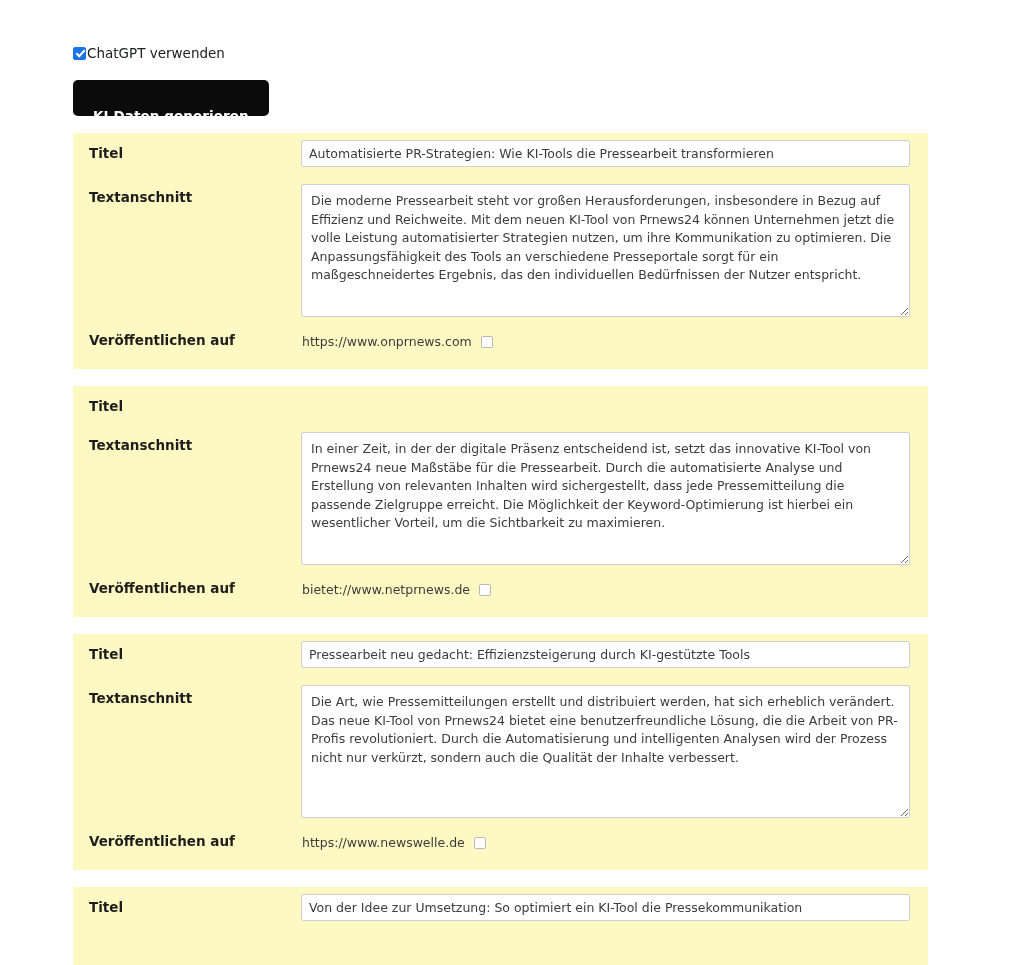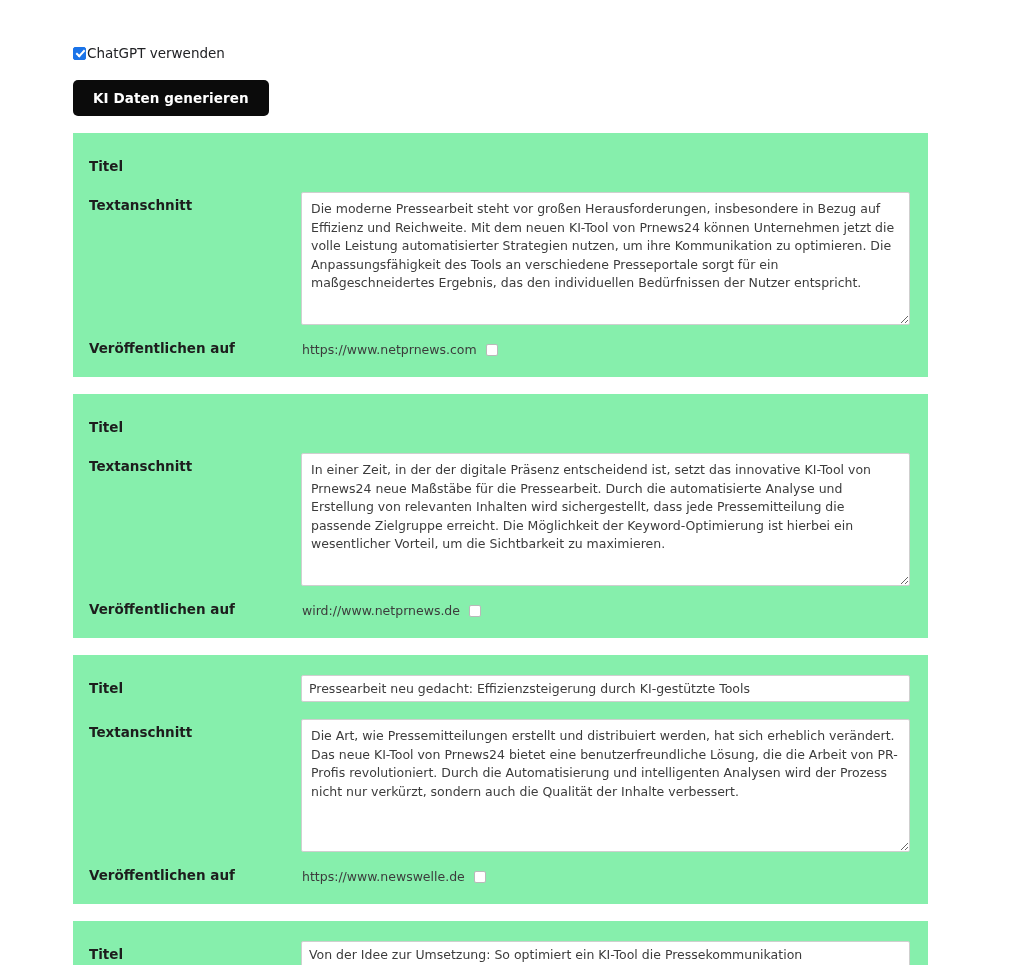--- a/index.html
+++ b/index.html
@@ -74,21 +74,21 @@
   .chatgpt-label {
     font-size: 13.5px;
     color: #202124;
     margin-left: 1px;
     white-space: nowrap;
   }
 
   .generate-btn {
     display: block;
     margin-top: 18px;
-    padding: 0 20px;
+    padding: 18px 20px;
     height: 36px;
     line-height: 36px;
     background: #0b0b0b;
     color: #ffffff;
     border: none;
     border-radius: 5px;
     font-family: "DejaVu Sans", "Liberation Sans", sans-serif;
     font-size: 13.5px;
     font-weight: bold;
     letter-spacing: 0.1px;
@@ -98,23 +98,23 @@
 
   
   .cards {
     position: absolute;
     left: 73px;
     top: 133px;
     width: 855px;
   }
 
   .card {
-    background: #86efac;
-    box-sizing: border-box;
-    padding: 20px 0 0 0;
+    background: #fef9c3;
+    box-sizing: border-box;
+    padding: 7px 0 0 0;
     margin-bottom: 17px;
     width: 855px;
   }
   .card.truncated {
     padding-bottom: 0;
     height: 93px;
     overflow: hidden;
   }
 
   .field-row {
@@ -219,50 +219,53 @@
       <span class="chatgpt-label">ChatGPT verwenden</span>
     </label>
     <button class="generate-btn">KI Daten generieren</button>
   </div>
 
   <div class="cards">
 
     <div class="card">
       <div class="field-row title-row">
         <div class="field-label">Titel</div>
+        <div class="field-control">
+          <input type="text" class="text-input" value="Automatisierte PR-Strategien: Wie KI-Tools die Pressearbeit transformieren" style="">
+        </div>
       </div>
       <div class="field-row text-row">
         <div class="field-label">Textanschnitt</div>
         <div class="field-control">
           <textarea class="text-area" style="">Die moderne Pressearbeit steht vor großen Herausforderungen, insbesondere in Bezug auf Effizienz und Reichweite. Mit dem neuen KI-Tool von Prnews24 können Unternehmen jetzt die volle Leistung automatisierter Strategien nutzen, um ihre Kommunikation zu optimieren. Die Anpassungsfähigkeit des Tools an verschiedene Presseportale sorgt für ein maßgeschneidertes Ergebnis, das den individuellen Bedürfnissen der Nutzer entspricht.</textarea>
         </div>
       </div>
       <div class="field-row publish-row">
         <div class="field-label">Veröffentlichen auf</div>
         <div class="field-control publish-control">
-          <span class="publish-url">https://www.netprnews.com</span>
+          <span class="publish-url">https://www.onprnews.com</span>
           <input type="checkbox" class="publish-cb" style="">
         </div>
       </div>
     </div>
 
     <div class="card">
       <div class="field-row title-row">
         <div class="field-label">Titel</div>
       </div>
       <div class="field-row text-row">
         <div class="field-label">Textanschnitt</div>
         <div class="field-control">
           <textarea class="text-area" style="">In einer Zeit, in der der digitale Präsenz entscheidend ist, setzt das innovative KI-Tool von Prnews24 neue Maßstäbe für die Pressearbeit. Durch die automatisierte Analyse und Erstellung von relevanten Inhalten wird sichergestellt, dass jede Pressemitteilung die passende Zielgruppe erreicht. Die Möglichkeit der Keyword-Optimierung ist hierbei ein wesentlicher Vorteil, um die Sichtbarkeit zu maximieren.</textarea>
         </div>
       </div>
       <div class="field-row publish-row">
         <div class="field-label">Veröffentlichen auf</div>
         <div class="field-control publish-control">
-          <span class="publish-url">wird://www.netprnews.de</span>
+          <span class="publish-url">bietet://www.netprnews.de</span>
           <input type="checkbox" class="publish-cb" style="">
         </div>
       </div>
     </div>
 
     <div class="card">
       <div class="field-row title-row">
         <div class="field-label">Titel</div>
         <div class="field-control">
           <input type="text" class="text-input" value="Pressearbeit neu gedacht: Effizienzsteigerung durch KI-gestützte Tools" style="">

